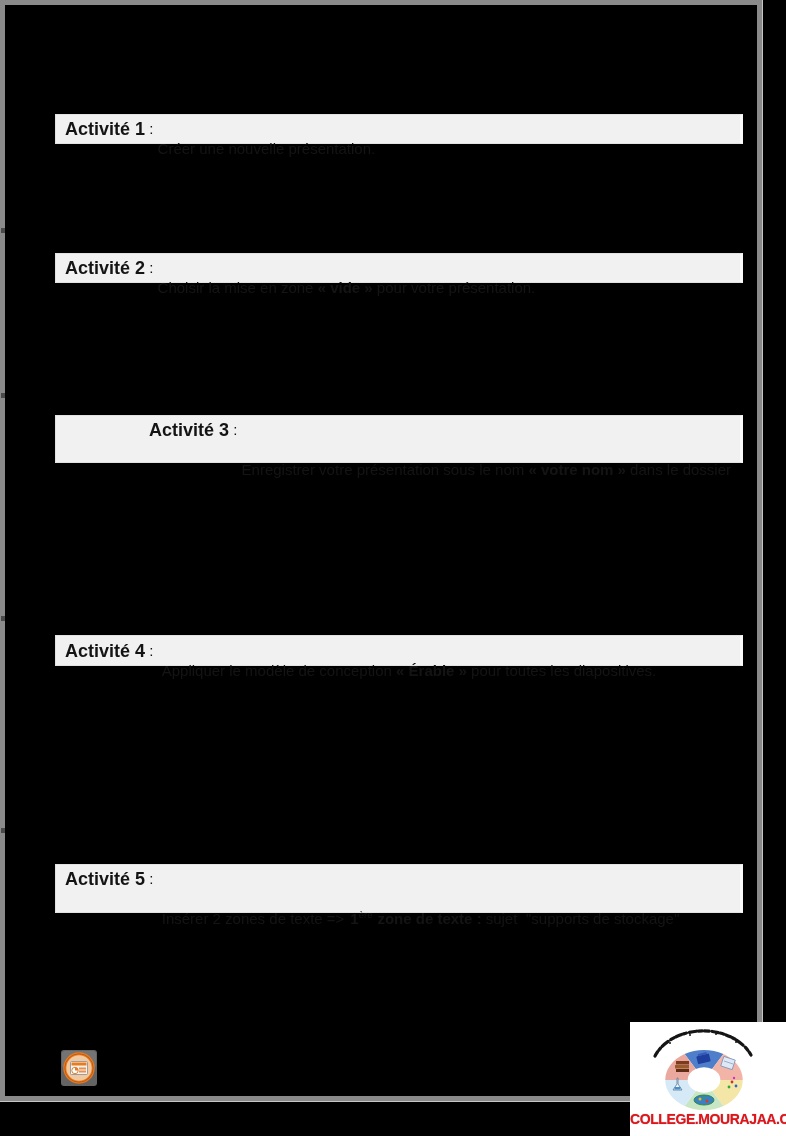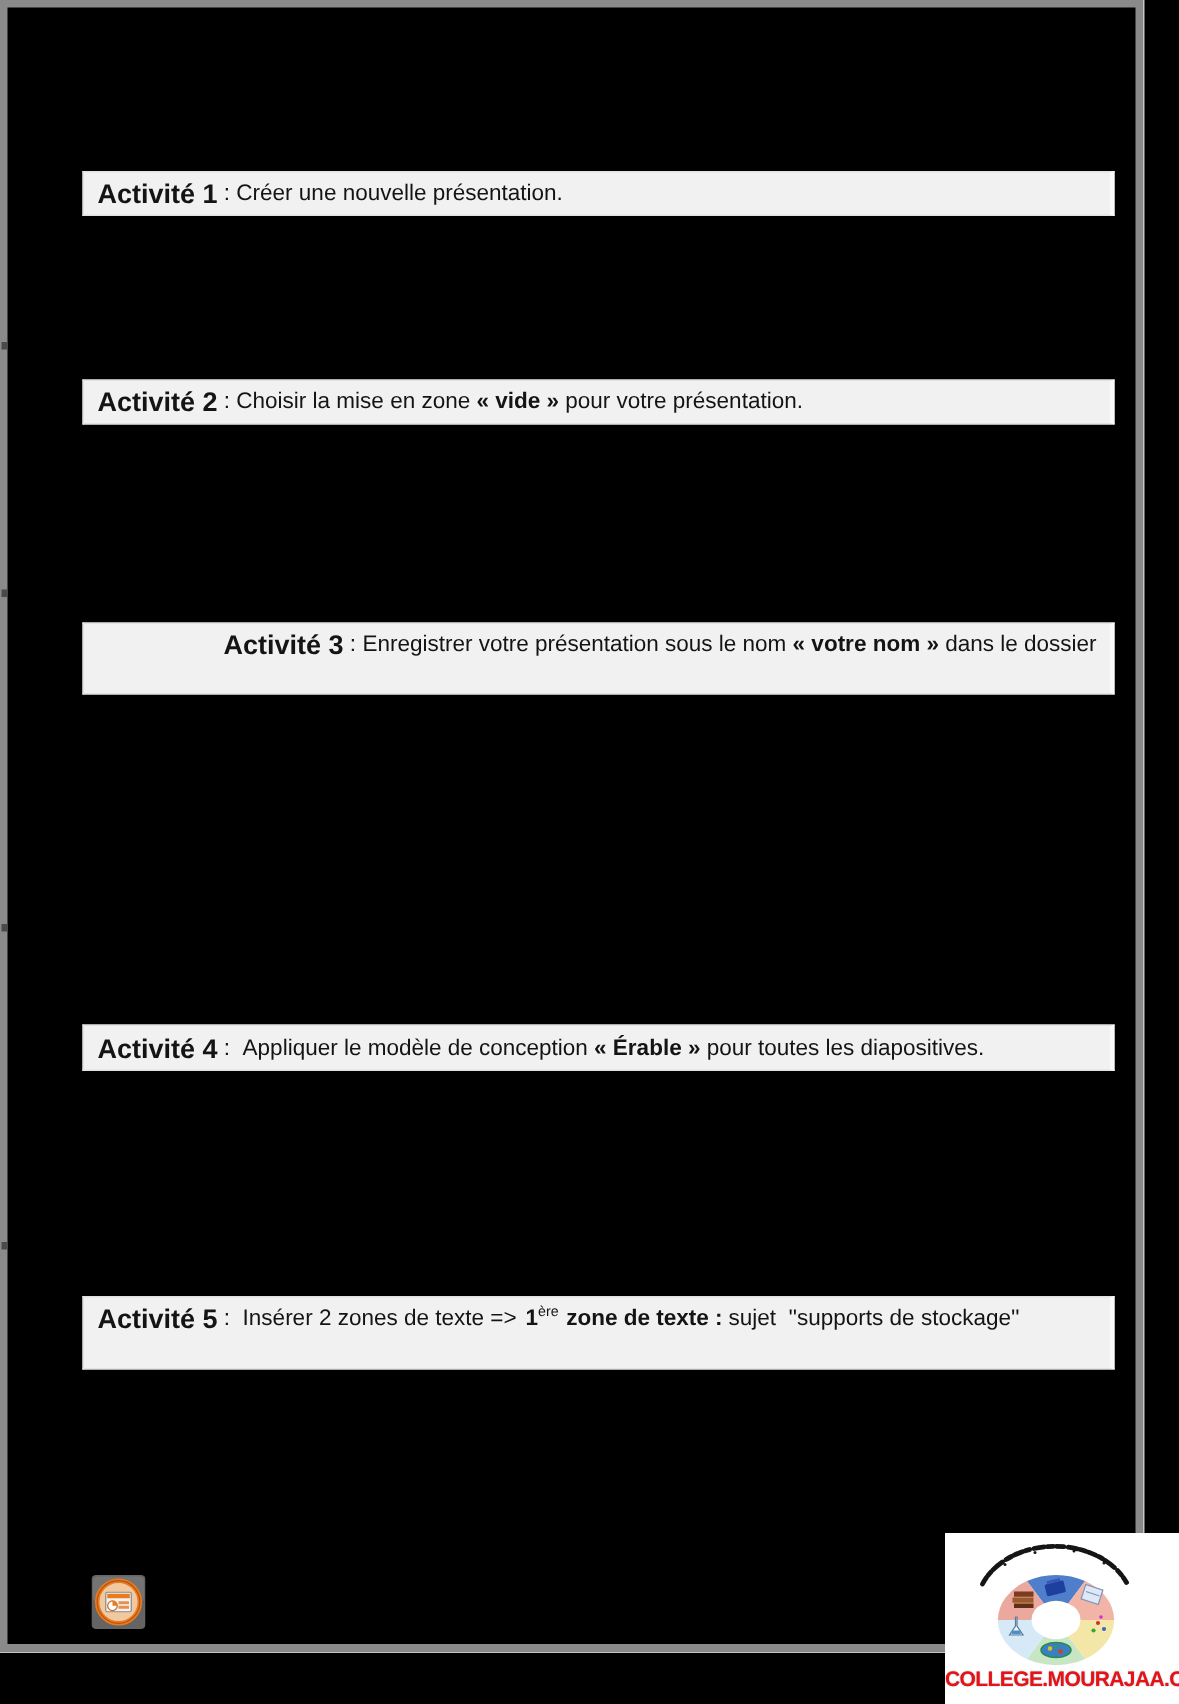--- a/index.html
+++ b/index.html
@@ -10,21 +10,21 @@
          border:5px solid #8a8a8a;outline:1px solid #c6c6c6;}
   .tick{position:absolute;left:1px;width:4px;height:5px;background:#4a4a4a;}
 
   
   .activity{position:absolute;left:55px;width:688px;box-sizing:border-box;
             background:#f1f1f1;border:1px solid #e2e2e2;border-right:3px solid #fafafa;
             color:#141414;display:flex;align-items:center;padding:0 9px;}
   .activity.multi{align-items:flex-start;padding-top:3px;}
   .act-label{font-weight:bold;font-size:18px;white-space:pre;line-height:22px;}
   .sep{font-size:15px;white-space:pre;line-height:22px;}
-  .act-text{font-size:15px;line-height:22px;white-space:pre-wrap;}
+  .act-text{font-size:15px;line-height:22px;white-space:pre-wrap;margin-top:40px;}
   .b{font-weight:bold;}
   sup.ord{font-size:9.5px;font-weight:normal;vertical-align:super;line-height:0;}
   .col{display:flex;flex-direction:row;}
   .zone-rest{margin-left:4px;}
   .zone-bold{margin-left:5px;}
   .gap2{margin-left:6px;}
 
   
   .pp-icon{position:absolute;left:61px;top:1050px;width:36px;height:36px;}
 
@@ -59,21 +59,21 @@
   </div>
 
   <div class="activity multi" style="top:415px;height:48px;justify-content:flex-end;">
     <span class="act-label">Activité 3</span>
     <span class="sep"> : </span>
     <span class="col">
       <span class="act-text"><span>Enregistrer votre présentation sous le nom </span><span class="b">« votre nom »</span><span> dans le dossier</span></span>
     </span>
   </div>
 
-  <div class="activity" style="top:683px;height:31px;">
+  <div class="activity" style="top:635px;height:31px;">
     <span class="act-label">Activité 4</span>
     <span class="sep"> : </span>
     <span class="act-text"><span> Appliquer le modèle de conception </span><span class="b">« Érable »</span><span> pour toutes les diapositives.</span></span>
   </div>
 
   <div class="activity multi" style="top:864px;height:49px;">
     <span class="act-label">Activité 5</span>
     <span class="sep"> : </span>
     <span class="act-text"> Insérer 2 zones de texte =&gt;</span>
     <span class="col gap2">

